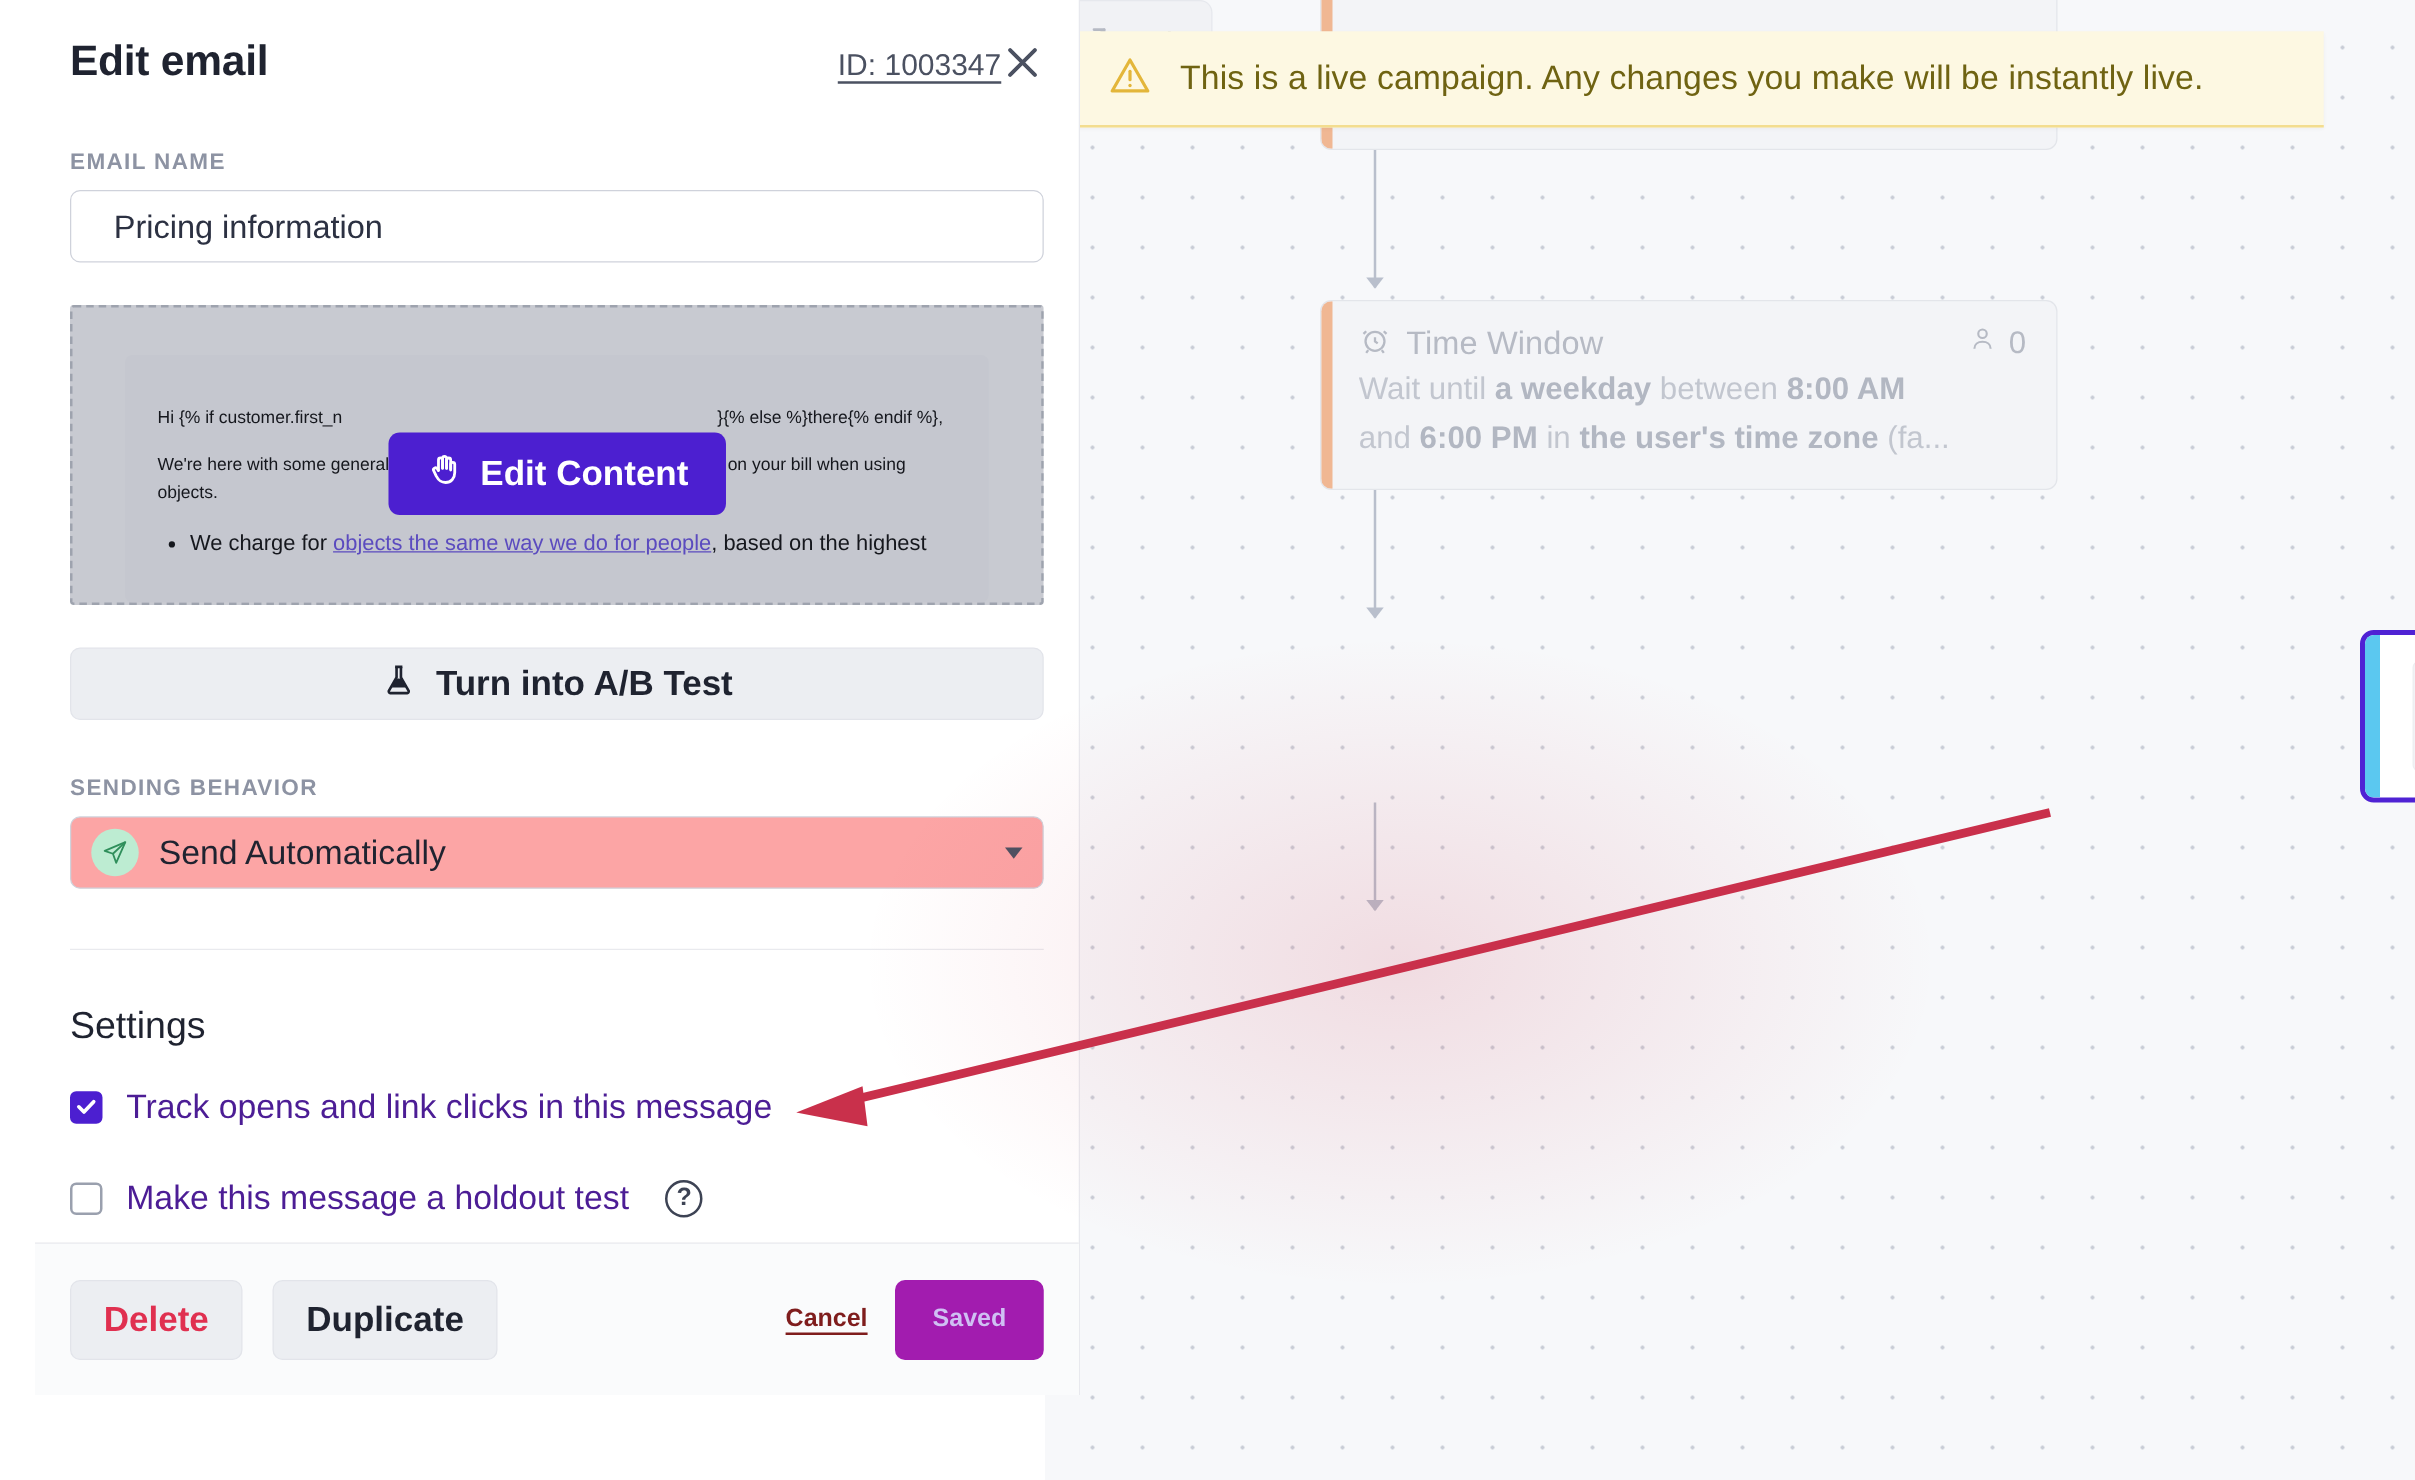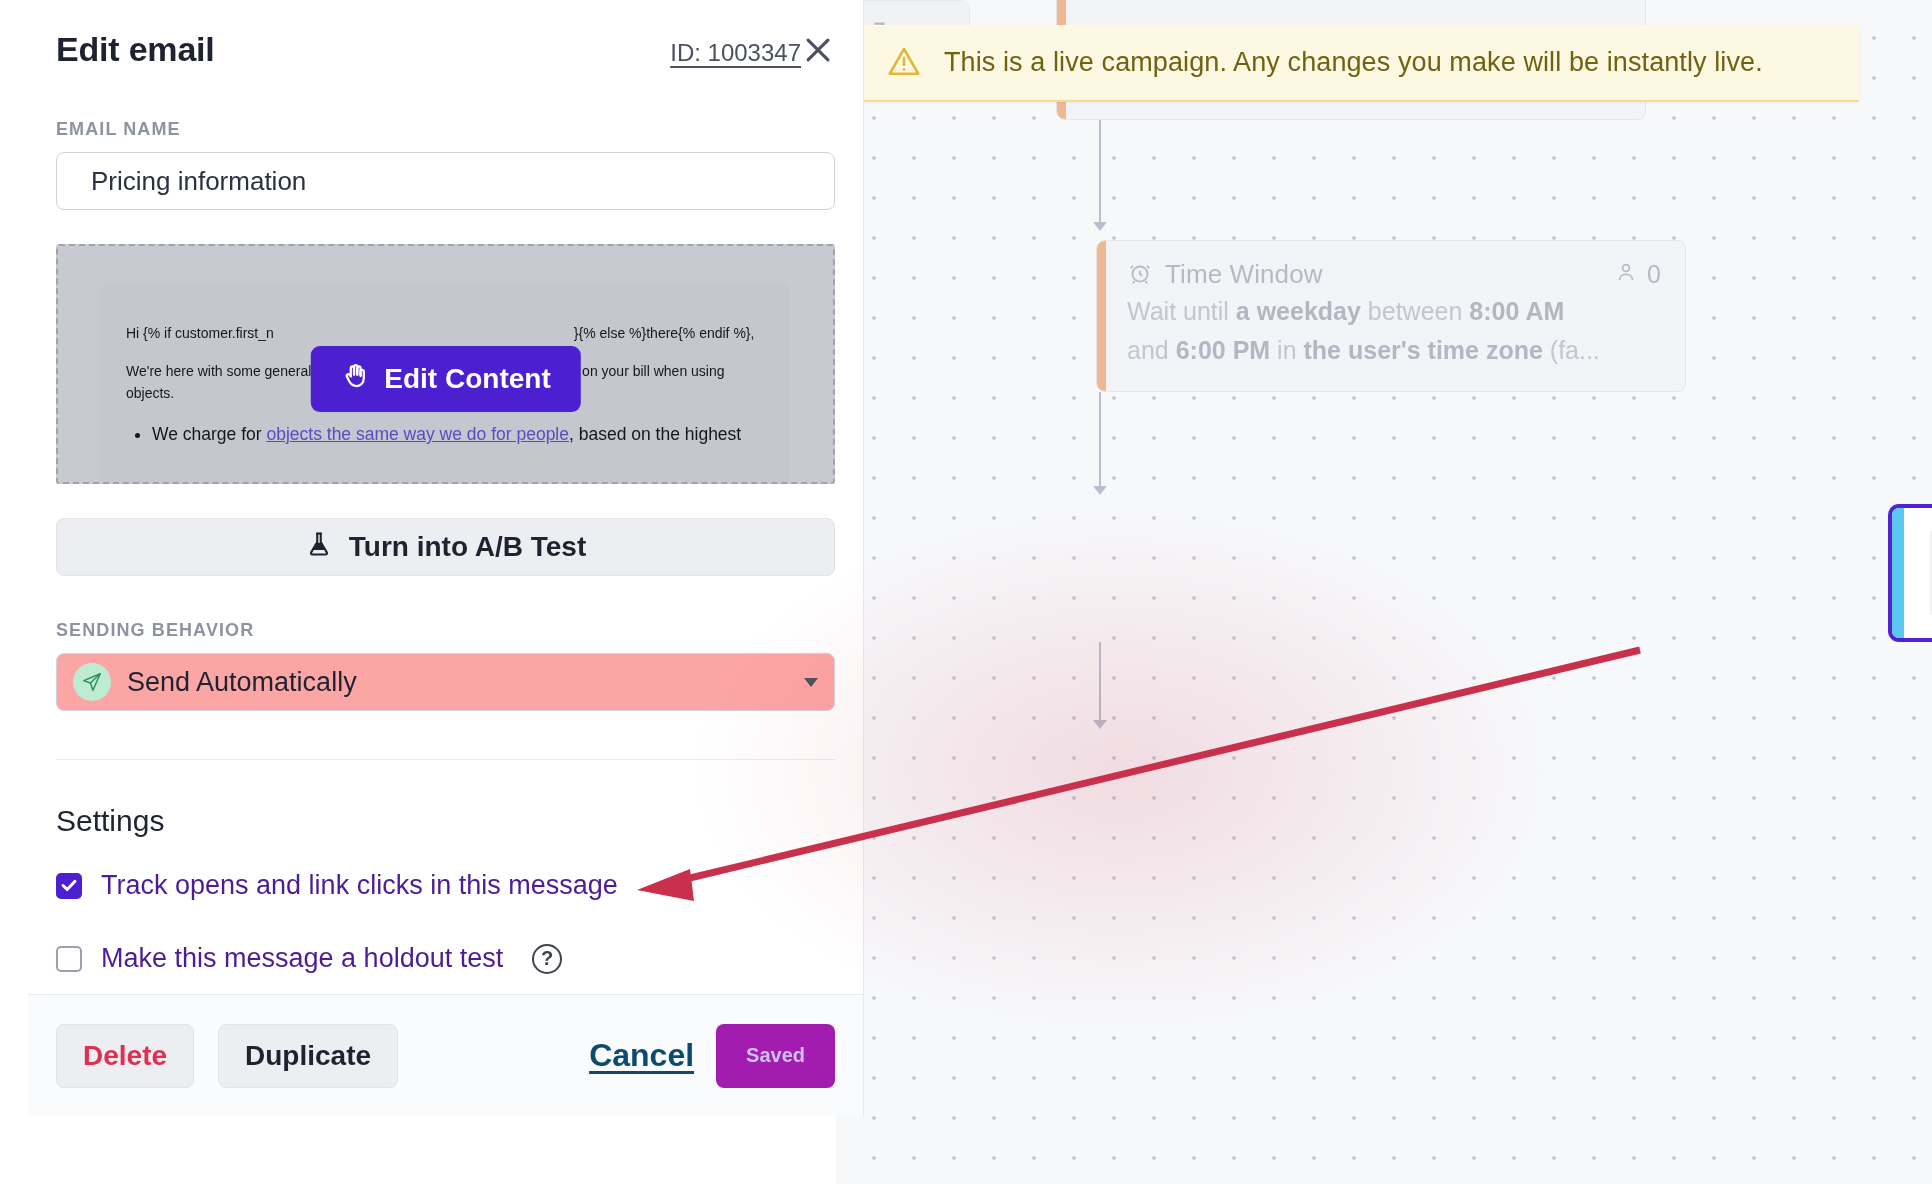--- a/index.html
+++ b/index.html
@@ -48,21 +48,21 @@
   }
 
   
   #node-top {
     left: 220px; top: -40px; width: 590px; height: 160px;
   }
   #node-top .node-accent { background: #f0b793; }
 
   
   #node-timewindow {
-    left: 220px; top: 240px; width: 590px; height: 152px; margin-left: 40px;
+    left: 220px; top: 240px; width: 590px; height: 152px;
   }
   #node-timewindow .node-accent { background: #f0b793; }
   .tw-inner { padding: 18px 24px 0 30px; }
   .tw-head {
     display: flex; align-items: center; gap: 12px;
   }
   .tw-title {
     font-size: 26px; color: #b6bac4; letter-spacing: .1px;
   }
   .tw-count {
@@ -246,21 +246,21 @@
   }
   .btn {
     height: 64px; padding: 0 26px; border-radius: 8px;
     border: 1px solid #e2e4ea; background: #eceef2;
     font-family: "Liberation Sans", sans-serif;
     font-size: 28px; font-weight: bold; color: #1f2330; cursor: pointer;
   }
   .btn-delete { color: #e03050; }
   .footer-right { margin-left: auto; display: flex; align-items: center; gap: 22px; }
   .link-cancel {
-    font-size: 32px; font-weight: bold; color: #0c4a6e;
+    font-size: 20px; font-weight: bold; color: #7f1d1d;
     text-decoration: underline; text-underline-offset: 5px; cursor: pointer;
   }
   .btn-saved {
     height: 64px; padding: 0 30px; border-radius: 8px; border: none;
     background: #a21caf; color: #cfc0f3;
     font-family: "Liberation Sans", sans-serif;
     font-size: 20px; font-weight: bold; cursor: default;
   }
 
   

